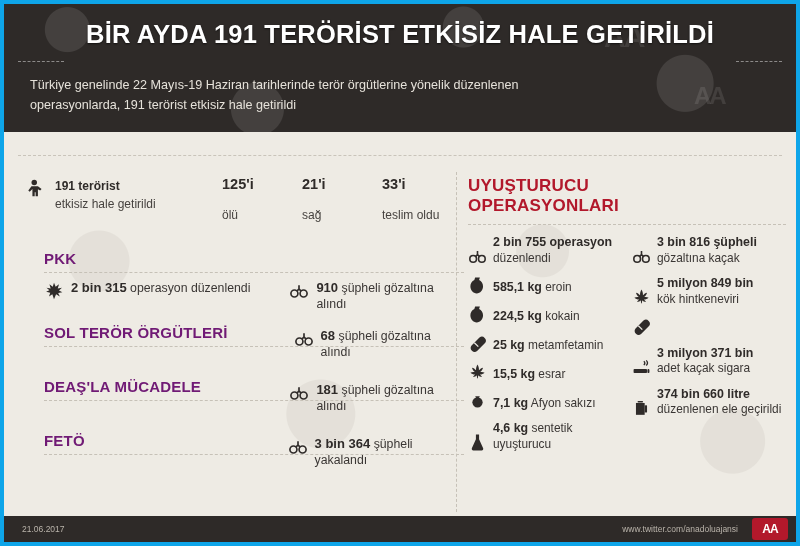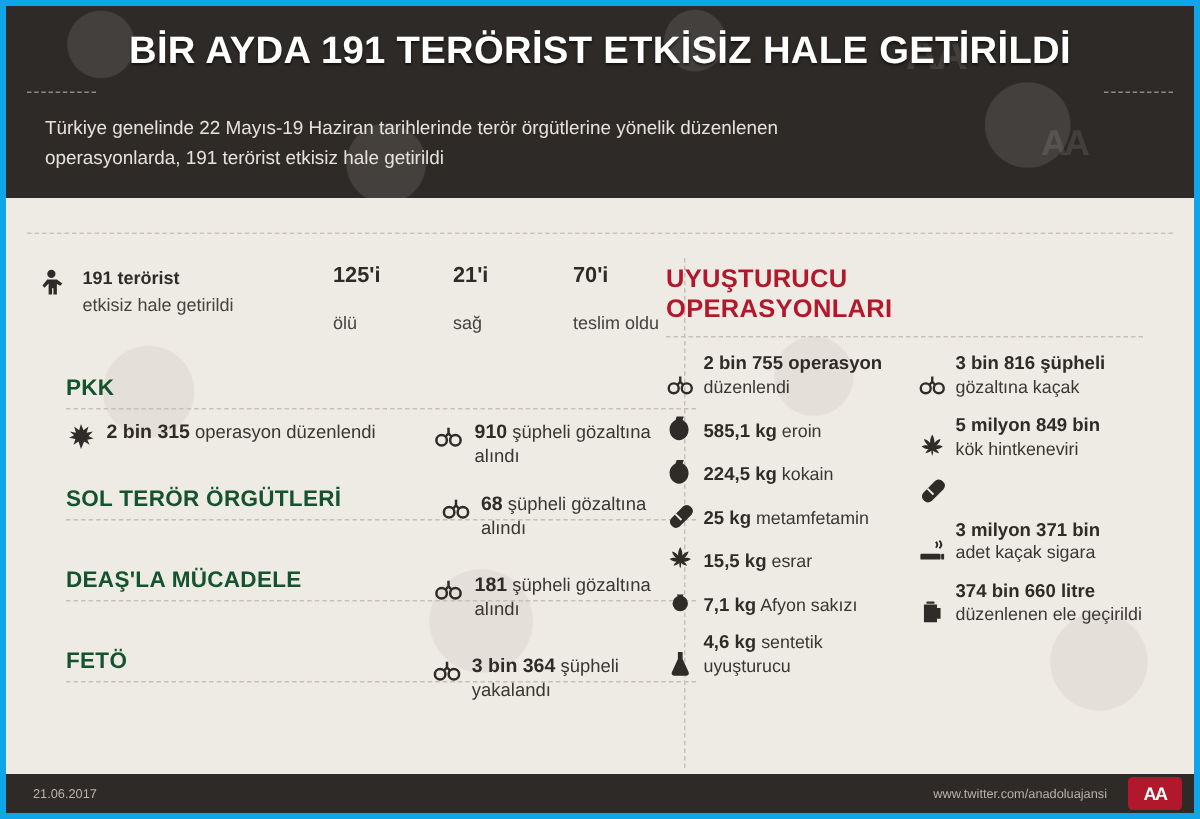--- a/index.html
+++ b/index.html
@@ -129,21 +129,21 @@
   .sum-cell { width: 80px; }
   .sum-cell .big { font-size: 14.5px; font-weight: bold; color: #2f2b29; }
   .sum-cell .small { font-size: 12px; color: #46423f; margin-top: 16px; }
 
   .grp {
     position: absolute;
     left: 22px;
     width: 420px;
   }
   .grp-title {
-    color: #14532d;
+    color: #701a75;
     font-size: 15px;
     font-weight: bold;
     letter-spacing: 0.2px;
   }
   .grp-rule {
     border-top: 1px dashed #c6c1b7;
     margin-top: 5px;
     margin-bottom: 7px;
   }
   .grp-items { display: flex; }
@@ -155,21 +155,21 @@
     width: 20px; height: 20px;
     margin-right: 7px; margin-top: 1px;
     flex: none; color: #2f2b29;
   }
   .item .txt { font-size: 12.3px; color: #3a3634; line-height: 1.3; }
   .item .txt b { font-size: 13px; color: #2f2b29; }
 
   
   .right-col {
     position: absolute;
-    left: 440px; top: 0; right: 10px;
+    left: 464px; top: 0; right: 10px;
   }
   .right-title {
     color: #b2182b;
     font-size: 17px;
     font-weight: bold;
     line-height: 1.18;
     letter-spacing: 0.2px;
   }
   .right-rule {
     border-top: 1px dashed #c6c1b7;
@@ -267,21 +267,21 @@
         </div>
         <div class="sum-cell">
           <div class="big">125'i</div>
           <div class="small">ölü</div>
         </div>
         <div class="sum-cell">
           <div class="big">21'i</div>
           <div class="small">sağ</div>
         </div>
         <div class="sum-cell">
-          <div class="big">70'i</div>
+          <div class="big">33'i</div>
           <div class="small">teslim oldu</div>
         </div>
       </div>
 
       <div class="grp" style="top:74px;">
         <div class="grp-title">PKK</div>
         <div class="grp-rule"></div>
         <div class="grp-items">
           <div class="item" style="width:250px;">
             <span class="ic">

